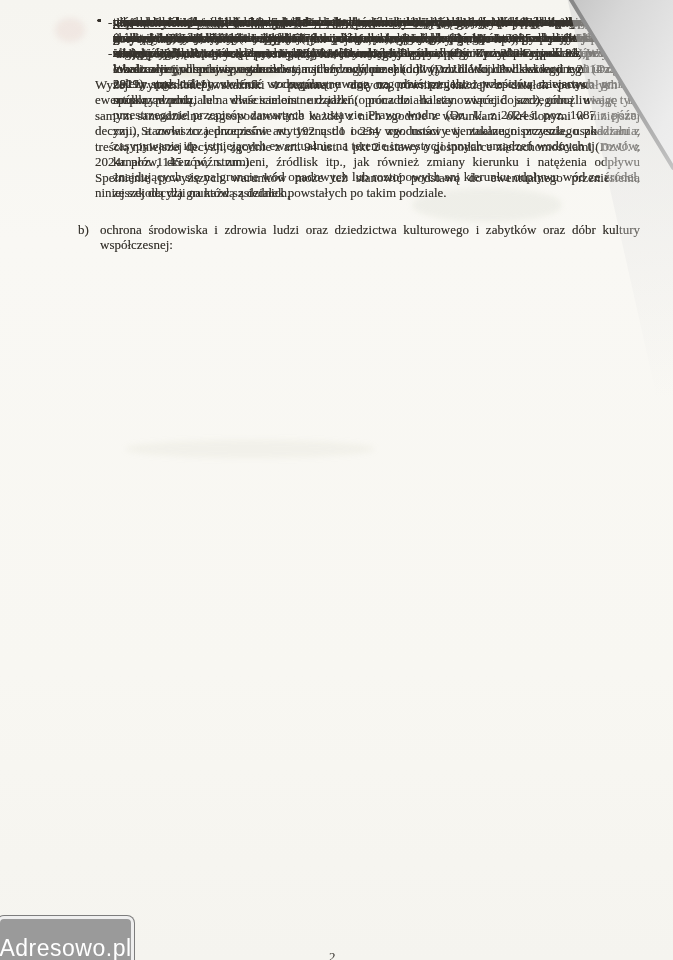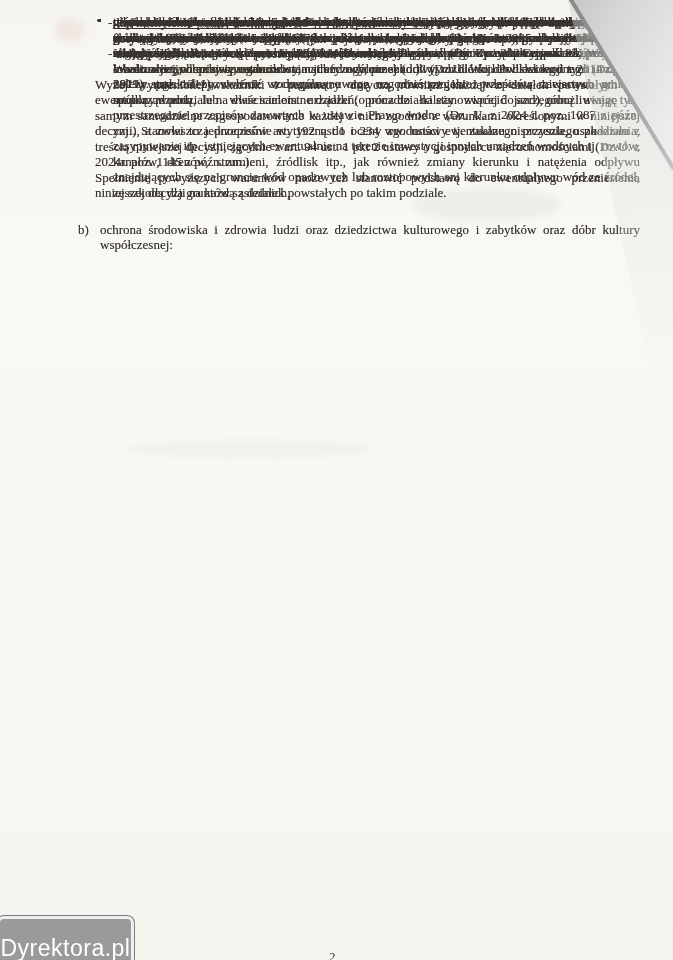--- a/index.html
+++ b/index.html
@@ -117,16 +117,16 @@
 
   </div>
 
   <div class="page-number">2</div>
 
   <div class="fold-soft"></div>
   <div class="fold"></div>
   <div class="fold-crease"></div>
 
   <div class="watermark">
-    <span>Dyrektora.pl</span>
+    <span>Adresowo.pl</span>
   </div>
 
 </div>
 
 </body></html>

